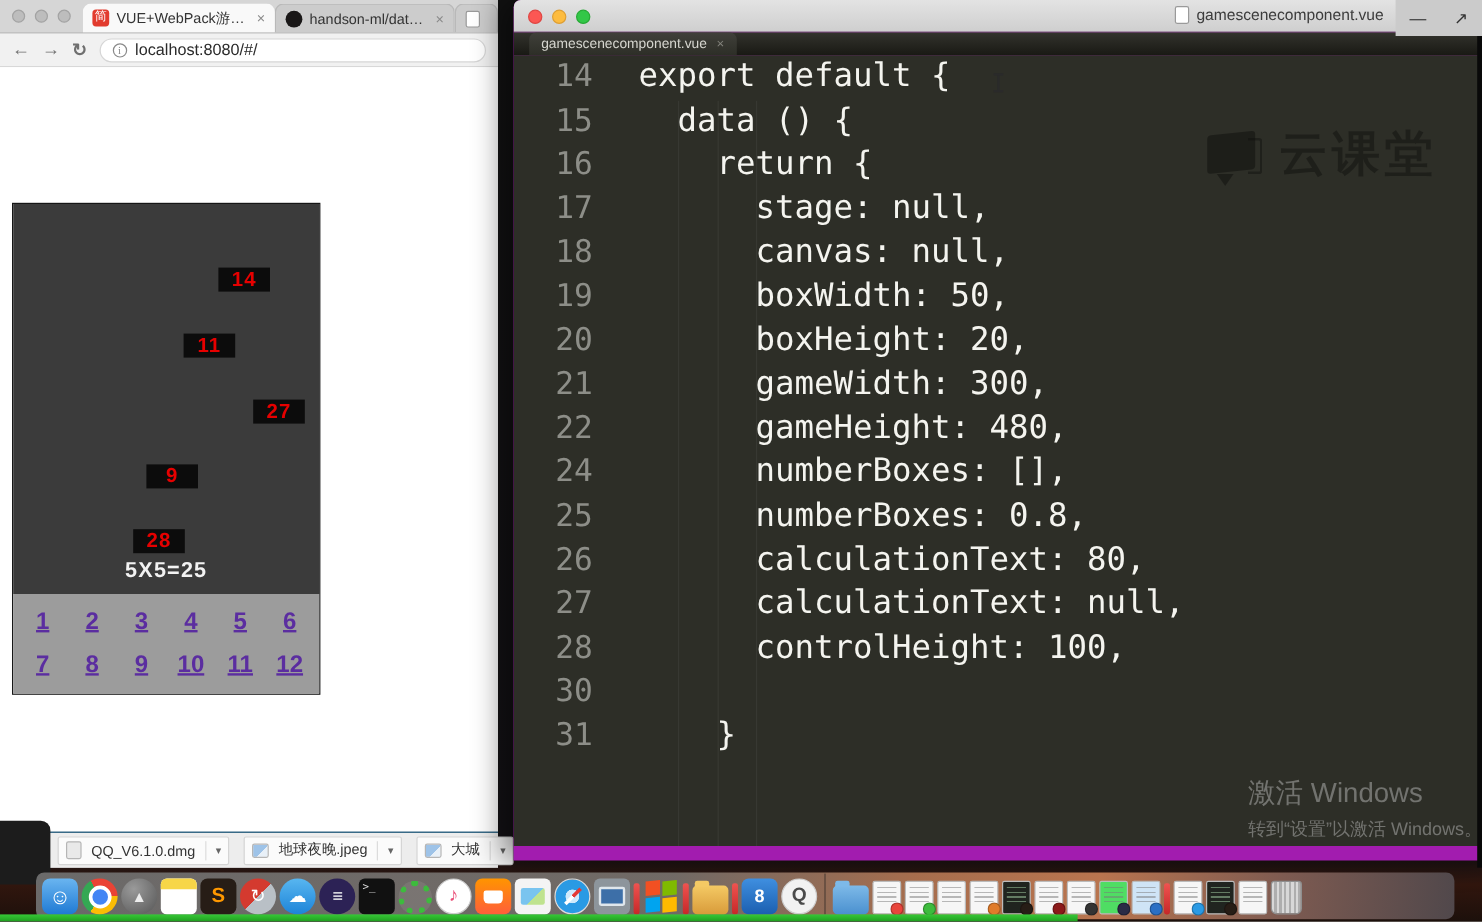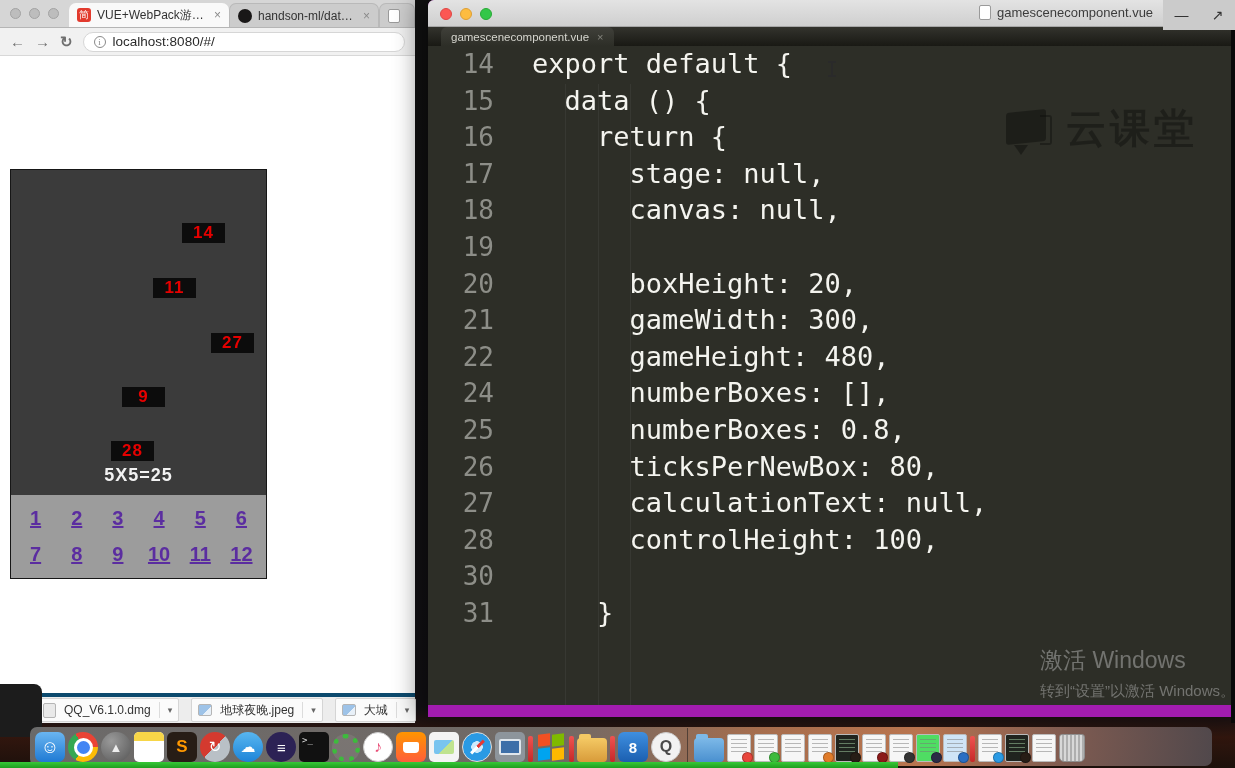--- a/index.html
+++ b/index.html
@@ -40,21 +40,21 @@
   .fbox { position:absolute; width:43px; height:20px; background:#0c0c0c; color:#e60000;
           font-weight:bold; font-size:17px; text-align:center; line-height:20px; letter-spacing:1px; }
   .calc { position:absolute; left:0; top:295px; width:100%; text-align:center; color:#f2f2f2;
           font-weight:bold; font-size:18px; letter-spacing:1px; }
   .gpanel { height:83px; background:#9c9c9c; display:grid; grid-template-columns:repeat(6,1fr);
             align-items:center; padding:6px 4px; }
   .gkey { text-align:center; font-size:20px; font-weight:bold; color:#5b2da0; text-decoration:underline; cursor:pointer; }
 
   
   .dlbar { position:absolute; left:0; bottom:0; width:100%; height:30px; background:#ededed;
-           border-top:4px solid #0c4a6e; display:flex; align-items:center; gap:12px; padding-left:36px; }
+           border-top:1px solid #0c4a6e; display:flex; align-items:center; gap:12px; padding-left:48px; }
   .dlitem { height:24px; background:#fbfbfb; border:1px solid #d5d5d5; border-radius:2px;
             display:flex; align-items:center; gap:8px; padding:0 6px; }
   .dlicon-file { width:13px; height:15px; background:#e9e9e9; border:1px solid #b5b5b5; border-radius:2px; }
   .dlicon-img { width:14px; height:12px; background:linear-gradient(135deg,#9ec3e8 60%,#e8f0f8 60%); border:1px solid #b5b5b5; border-radius:2px; }
   .dlname { font-size:12px; color:#333; white-space:nowrap; }
   .dlsep { width:1px; height:16px; background:#dcdcdc; }
   .dlcaret { color:#666; font-size:9px; }
 
   
   .editor { position:absolute; left:428px; top:0; width:823px; height:717px;
@@ -278,27 +278,27 @@
   <div class="ecode">
     <div class="guides" style="left:137px"></div>
     <div class="guides" style="left:170px"></div>
     <div class="guides" style="left:202px"></div>
     <div id="code-lines">
         <div class="cline"><span class="gut">14</span><span class="ctext">export default {</span></div>
         <div class="cline"><span class="gut">15</span><span class="ctext">  data () {</span></div>
         <div class="cline"><span class="gut">16</span><span class="ctext">    return {</span></div>
         <div class="cline"><span class="gut">17</span><span class="ctext">      stage: null,</span></div>
         <div class="cline"><span class="gut">18</span><span class="ctext">      canvas: null,</span></div>
-        <div class="cline"><span class="gut">19</span></div>
+        <div class="cline"><span class="gut">19</span><span class="ctext">      boxWidth: 50,</span></div>
         <div class="cline"><span class="gut">20</span><span class="ctext">      boxHeight: 20,</span></div>
         <div class="cline"><span class="gut">21</span><span class="ctext">      gameWidth: 300,</span></div>
         <div class="cline"><span class="gut">22</span><span class="ctext">      gameHeight: 480,</span></div>
         <div class="cline"><span class="gut">24</span><span class="ctext">      numberBoxes: [],</span></div>
         <div class="cline"><span class="gut">25</span><span class="ctext">      numberBoxes: 0.8,</span></div>
-        <div class="cline"><span class="gut">26</span><span class="ctext">      ticksPerNewBox: 80,</span></div>
+        <div class="cline"><span class="gut">26</span><span class="ctext">      calculationText: 80,</span></div>
         <div class="cline"><span class="gut">27</span><span class="ctext">      calculationText: null,</span></div>
         <div class="cline"><span class="gut">28</span><span class="ctext">      controlHeight: 100,</span></div>
         <div class="cline"><span class="gut">30</span></div>
         <div class="cline"><span class="gut">31</span><span class="ctext">    }</span></div>
       </div>
     <div class="coursewm">
       <span class="cw-logo">
         <span class="book"></span>
           <span class="page2"></span>
           <span class="tail"></span>

